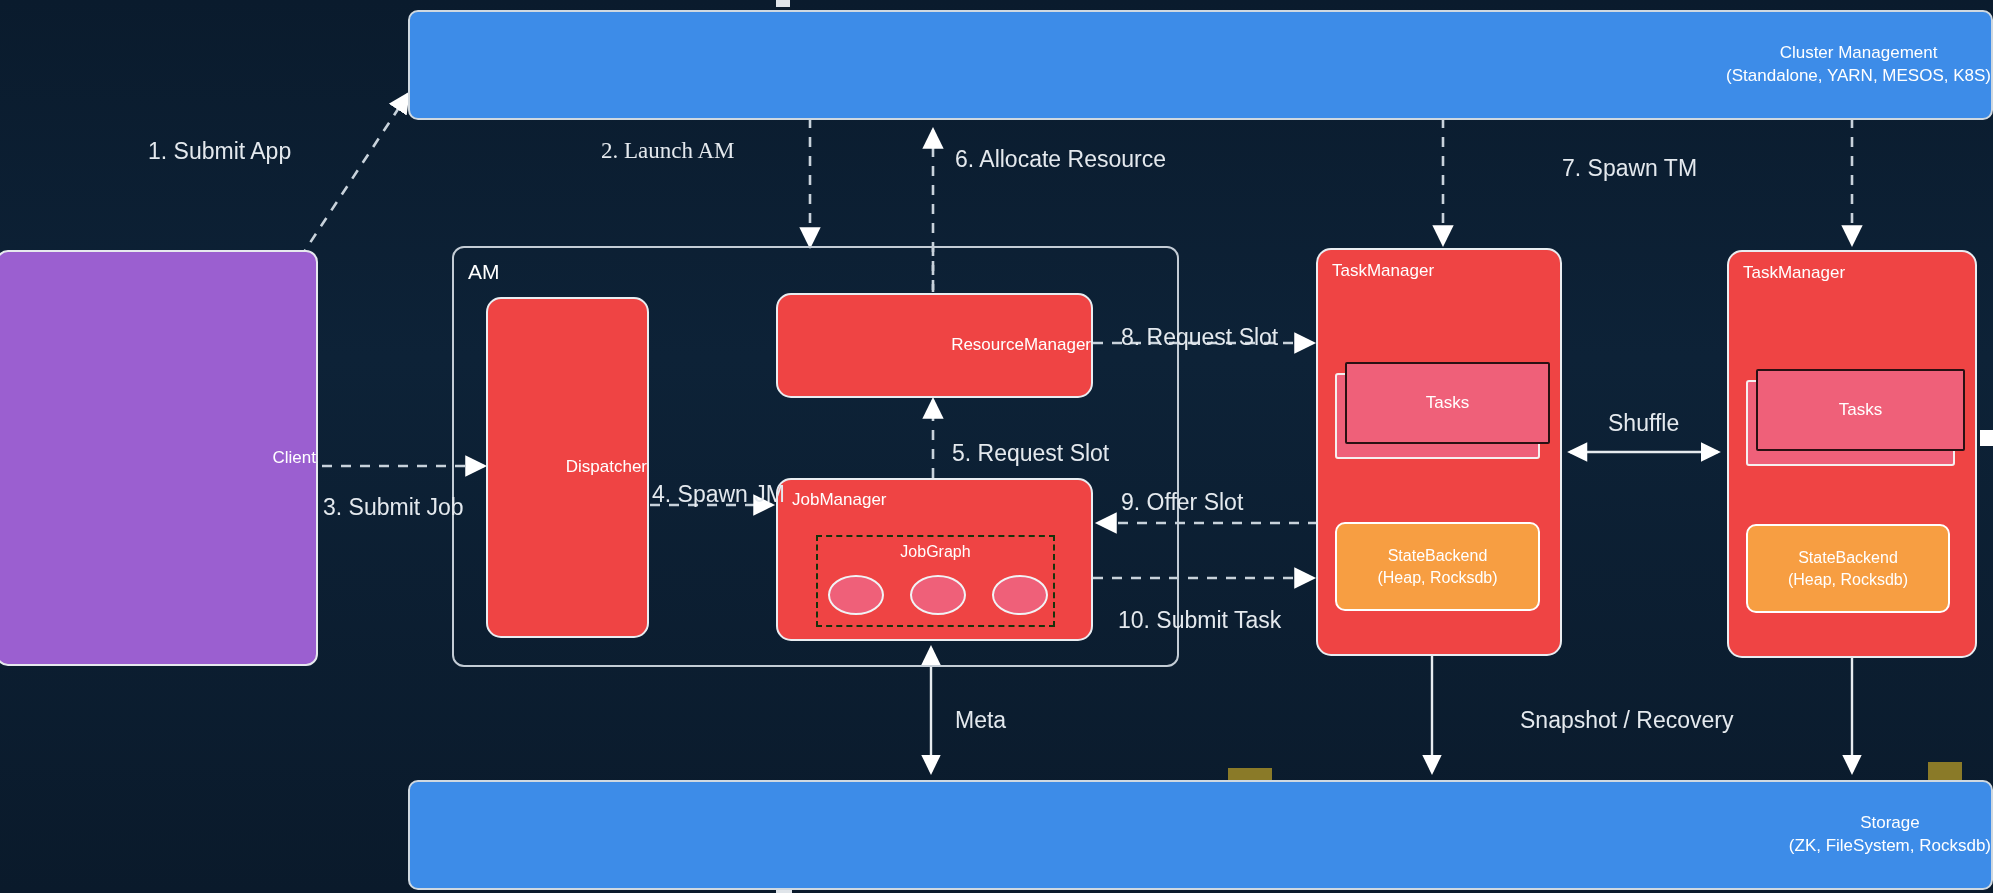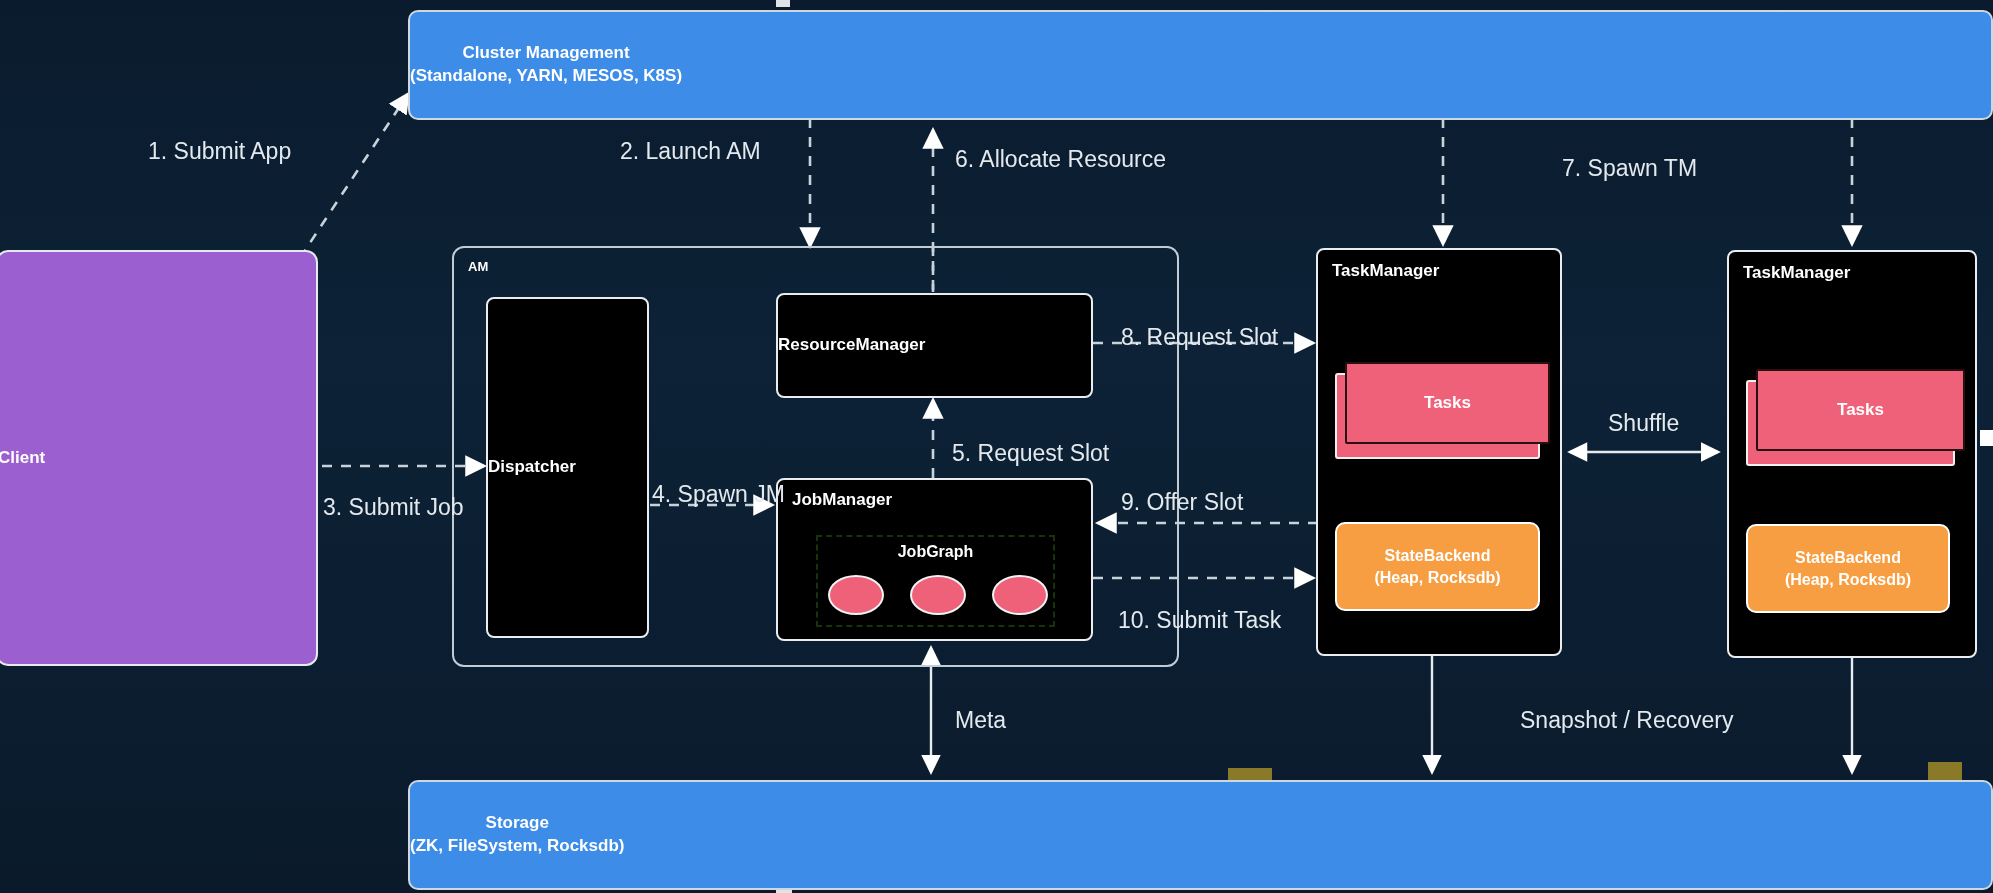--- a/index.html
+++ b/index.html
@@ -17,55 +17,54 @@
     content:"";position:absolute;inset:0;
     background:linear-gradient(180deg,#0a1b2d 0%,#0d2237 40%,#0a1a2b 100%);
     pointer-events:none;
   }
 
   
   .box{
     position:absolute;
     box-sizing:border-box;
     display:flex;
-    align-items:flex-start;
+    align-items:flex-end;
     justify-content:center;
     flex-direction:column;
     text-align:center;
     color:#ffffff;
     line-height:1.34;
     white-space:pre-line;
-    font-weight:bold;
   }
   .blue{
     background:#3d8ce8;
     border:2px solid #cfd8e0;
     border-radius:10px;
     font-size:17px;
   }
   .purple{
     background:#9b5fd0;
     border:2px solid #e6e9ee;
     border-radius:12px;
     font-size:17px;
   }
   .green{
-    background:#000000;
+    background:#ef4444;
     border:2px solid #e9edf1;
-    border-radius:8px;
+    border-radius:15px;
     font-size:17px;
   }
   .amcontainer{
     border:2px solid #c3ccd5;
     border-radius:12px;
     background:transparent;
     display:block;
   }
   .am-label{
-    position:absolute;left:14px;top:10px;color:#ffffff;font-size:13px;
+    position:absolute;left:14px;top:10px;color:#ffffff;font-size:21px;
   }
   .tm-label{
     position:absolute;left:14px;top:10px;color:#ffffff;font-size:17px;
   }
   .jm-label{
     position:absolute;left:14px;top:9px;color:#ffffff;font-size:17px;
   }
 
   
   .tasks-shadow{
@@ -253,21 +252,21 @@
     </div>
   </div>
 
   <div class="box blue" style="left:408px;top:780px;width:1585px;height:110px;">
     <span>Storage
 (ZK, FileSystem, Rocksdb)</span>
   </div>
 
   <div class="lbl" style="left:148px;top:138px;">1. Submit App</div>
 
-  <div class="lbl" style="left:620px;top:138px;">2. Launch AM</div>
+  <div class="lbl" style="left:601px;top:138px;font-family:Liberation Serif, serif;">2. Launch AM</div>
 
   <div class="lbl" style="left:955px;top:146px;text-align:center;">6. Allocate Resource</div>
 
   <div class="lbl" style="left:1562px;top:155px;">7. Spawn TM</div>
 
   <div class="lbl" style="left:323px;top:494px;">3. Submit Job</div>
 
   <div class="lbl" style="left:652px;top:481px;">4. Spawn JM</div>
 
   <div class="lbl" style="left:952px;top:440px;">5. Request Slot</div>

